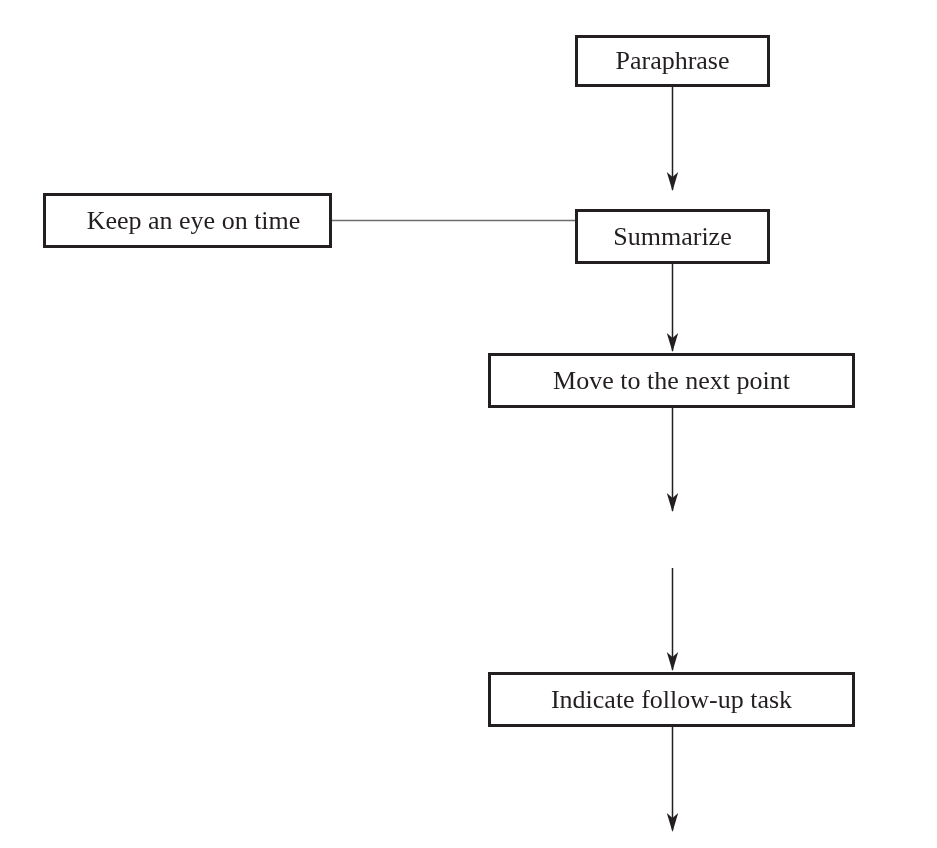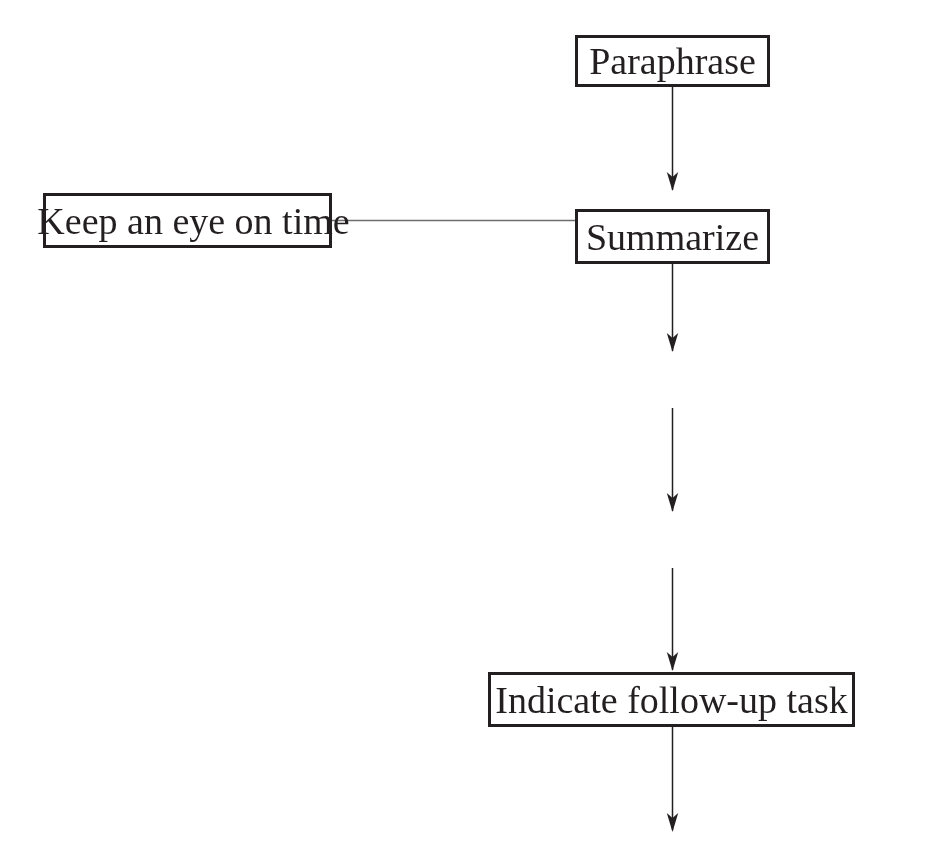--- a/index.html
+++ b/index.html
@@ -25,21 +25,21 @@
   }
   .node {
     position: absolute;
     box-sizing: border-box;
     border: 3px solid #231f20;
     background: #ffffff;
     display: flex;
     align-items: center;
     justify-content: center;
     color: #231f20;
-    font-size: 38px;
+    font-size: 26px;
     line-height: 1;
     white-space: nowrap;
     text-align: center;
   }
   .node-paraphrase { left: 575px; top: 35px;  width: 195px; height: 52px; }
   .node-keep-eye   { left: 43px;  top: 193px; width: 289px; height: 55px; padding-left: 12px; }
   .node-summarize  { left: 575px; top: 209px; width: 195px; height: 55px; }
   .node-move       { left: 488px; top: 353px; width: 367px; height: 55px; }
   .node-control    { left: 488px; top: 513px; width: 367px; height: 55px; }
   .node-indicate   { left: 488px; top: 672px; width: 367px; height: 55px; }
@@ -86,19 +86,22 @@
   </div>
 
   <div class="node node-keep-eye">
     <span>Keep an eye on time</span>
   </div>
 
   <div class="node node-summarize">
     <span>Summarize</span>
   </div>
 
+  <div class="node node-move">
+    <span>Move to the next point</span>
+  </div>
 
 
   <div class="node node-indicate">
     <span>Indicate follow-up task</span>
   </div>
 
 </div>
 
 </body></html>

